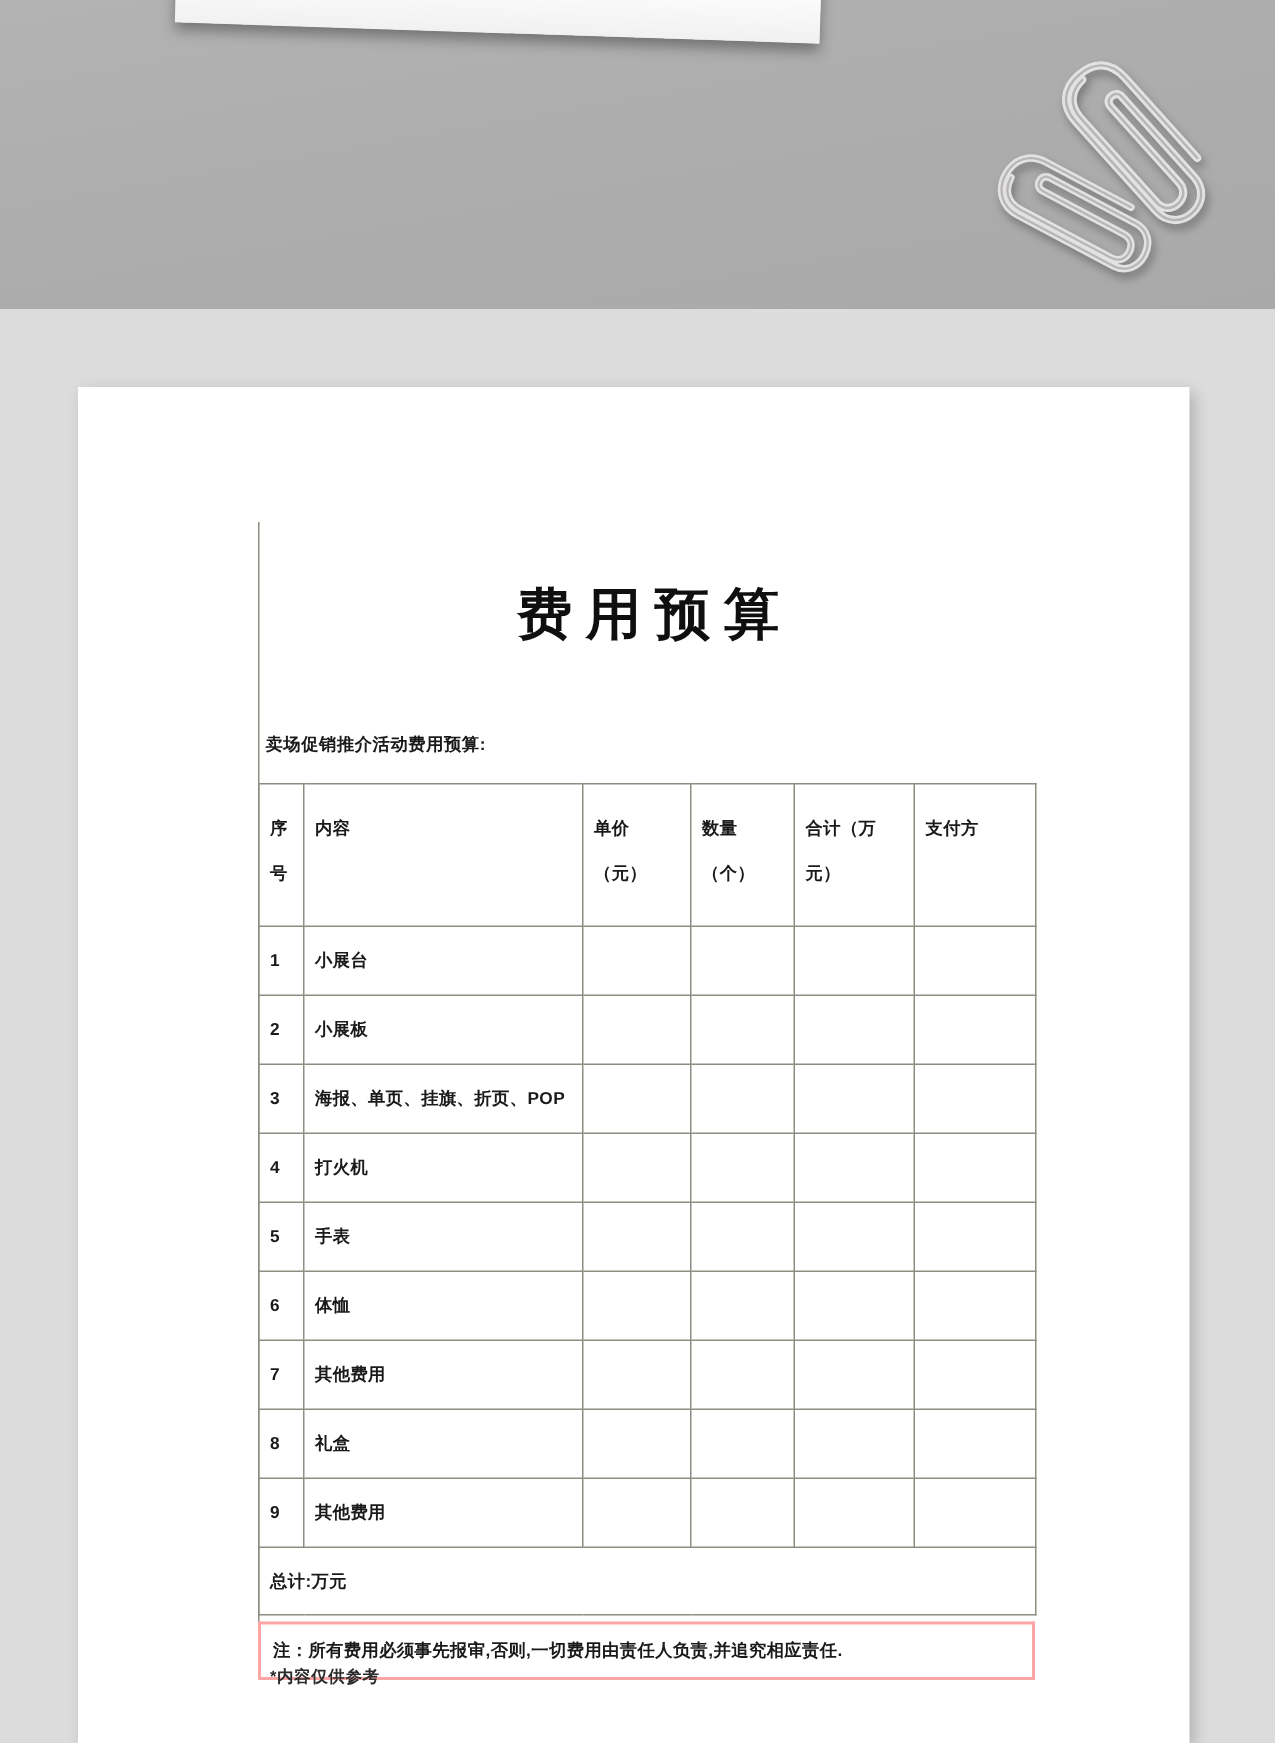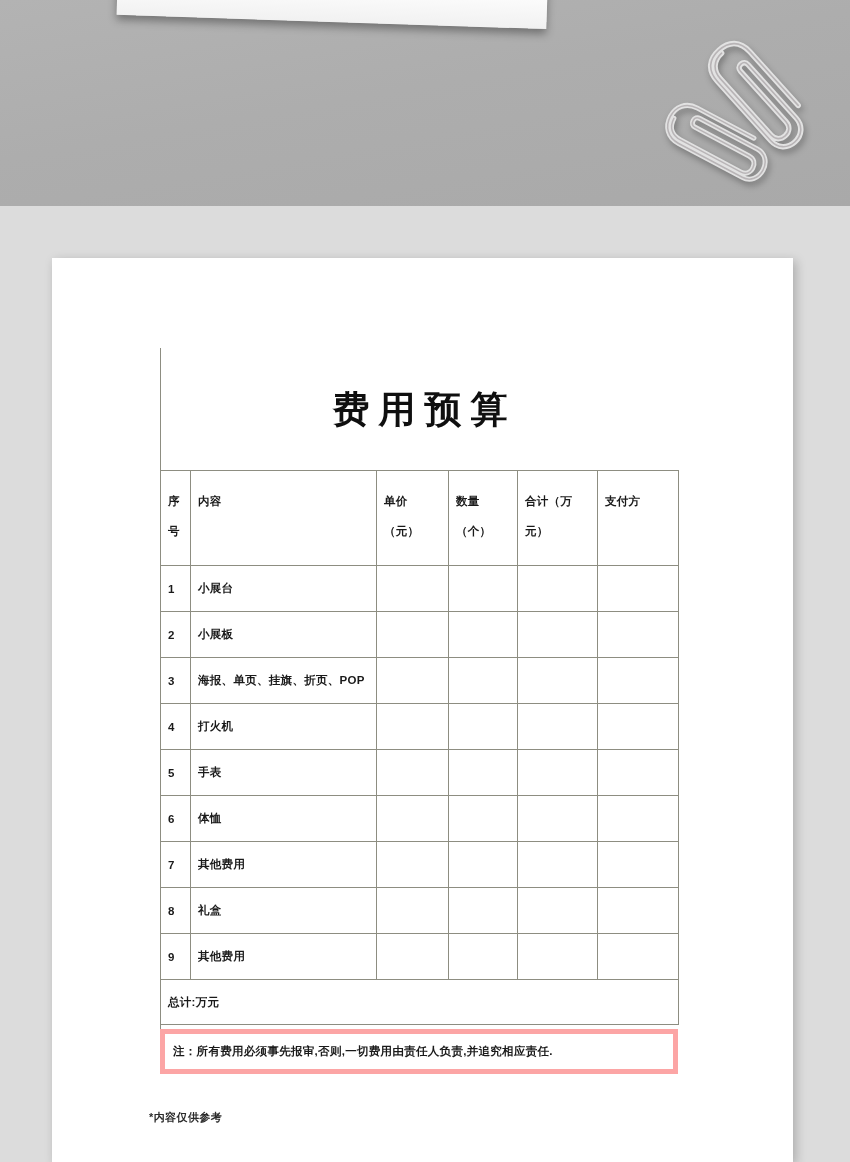--- a/index.html
+++ b/index.html
@@ -52,21 +52,21 @@
     position: absolute;
     left: 52px; top: 258px;
     width: 741px; height: 904px;
     background: #ffffff;
     box-shadow: 3px 3px 10px rgba(0,0,0,0.22);
   }
 
   
   .form-frame {
     position: absolute;
-    left: 108px;  
+    left: 120px;  
     top: 90px;    
     width: 518px;
     border-left: 1px solid #8d8d81;
   }
 
   .title-block {
     height: 122px;
     display: flex;
     align-items: center;
     justify-content: center;
@@ -142,32 +142,32 @@
 
   
   .note-table {
     border-collapse: collapse;
     width: 518px;
     table-layout: fixed;
     margin-left: -1px;
     margin-top: 4px;
   }
   .note-table td {
-    border: 5px solid #fca5a5;
+    border: 2px solid #fca5a5;
     height: 35px;
     padding: 0 8px;
     font-size: 11.5px;
     font-weight: bold;
     color: #1a1a1a;
     letter-spacing: 0.3px;
   }
 
   .footnote {
     position: absolute;
-    left: 97px;
+    left: 128px;
     top: 852px;
     font-size: 11px;
     font-weight: bold;
     color: #2b2b2b;
     letter-spacing: 0.4px;
   }
 </style>
 </head>
 <body>
 
@@ -195,20 +195,23 @@
 </div>
 
 <div class="page">
 
   <div class="form-frame">
 
     <div class="title-block">
       <div class="doc-title">费用预算</div>
     </div>
 
+    <div class="subtitle-block">
+      <span class="subtitle-text">卖场促销推介活动费用预算:</span>
+    </div>
 
     <table class="budget">
       <colgroup>
         <col class="col-idx">
           <col class="col-item">
           <col class="col-price">
         <col class="col-qty">
           <col class="col-sum">
           <col class="col-payer">
       </colgroup>

